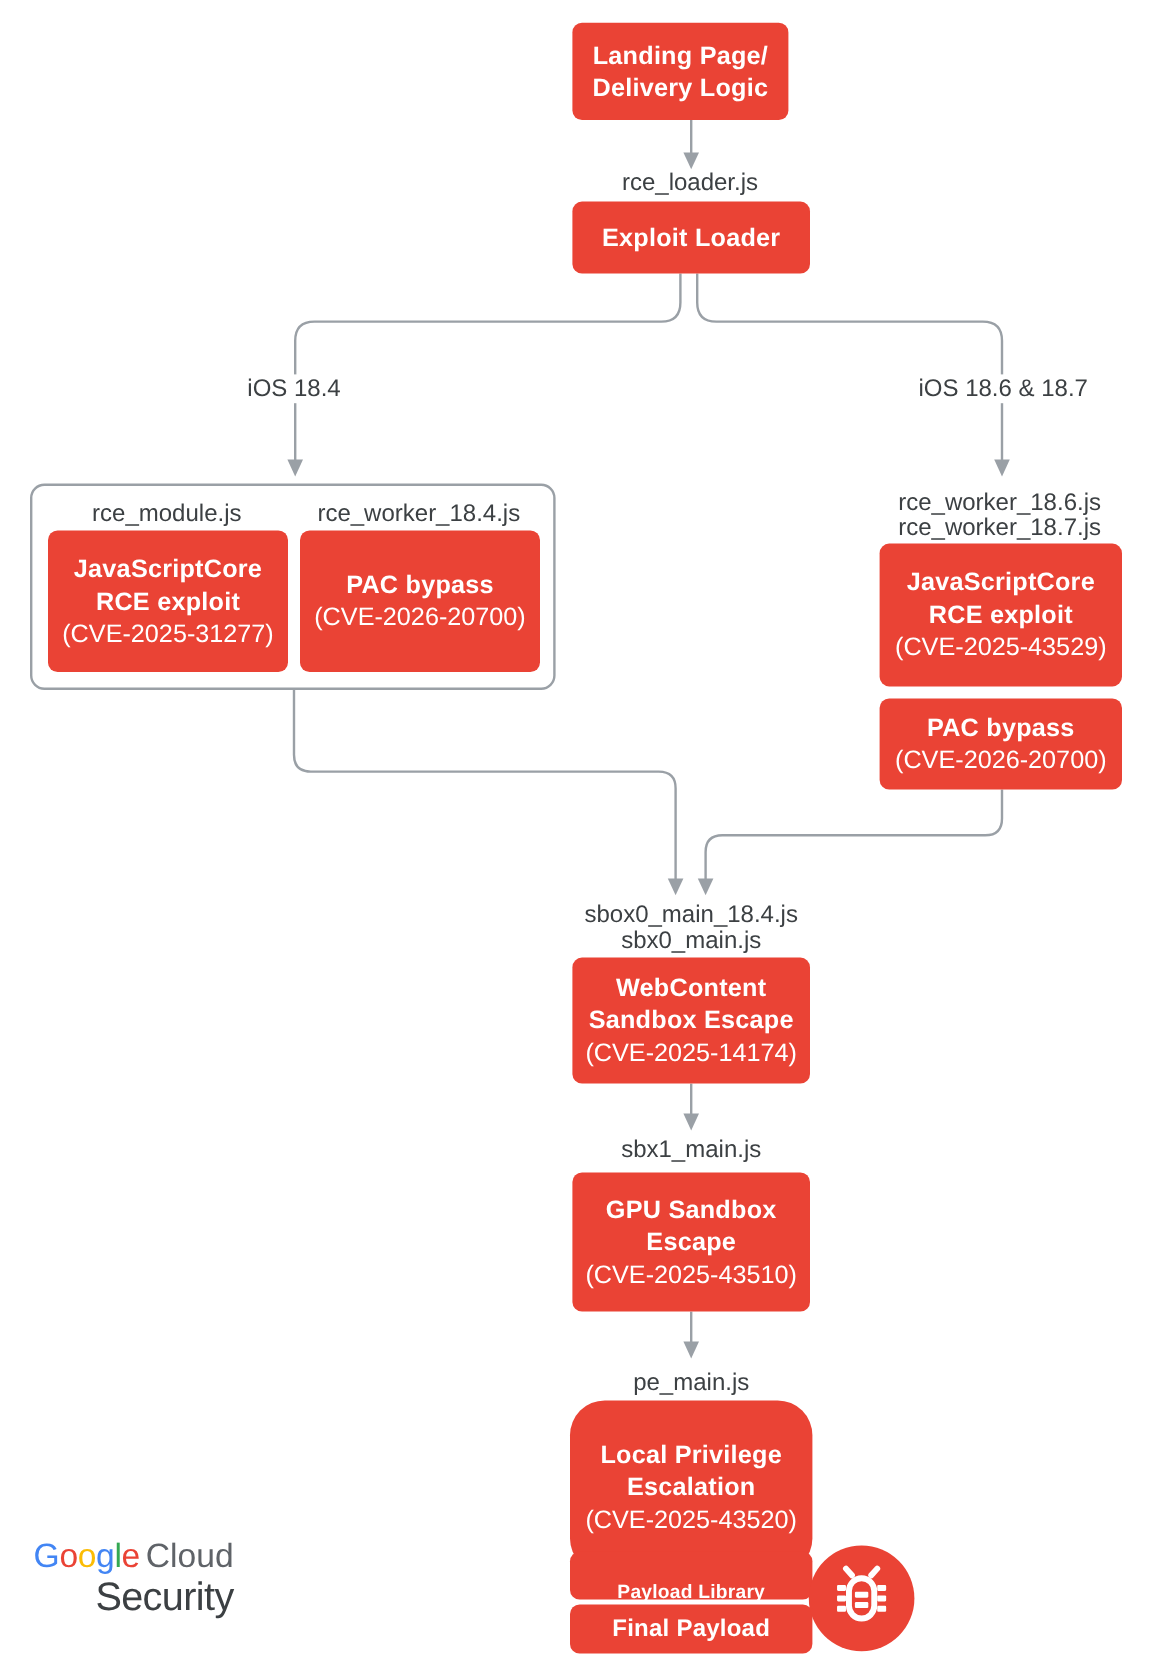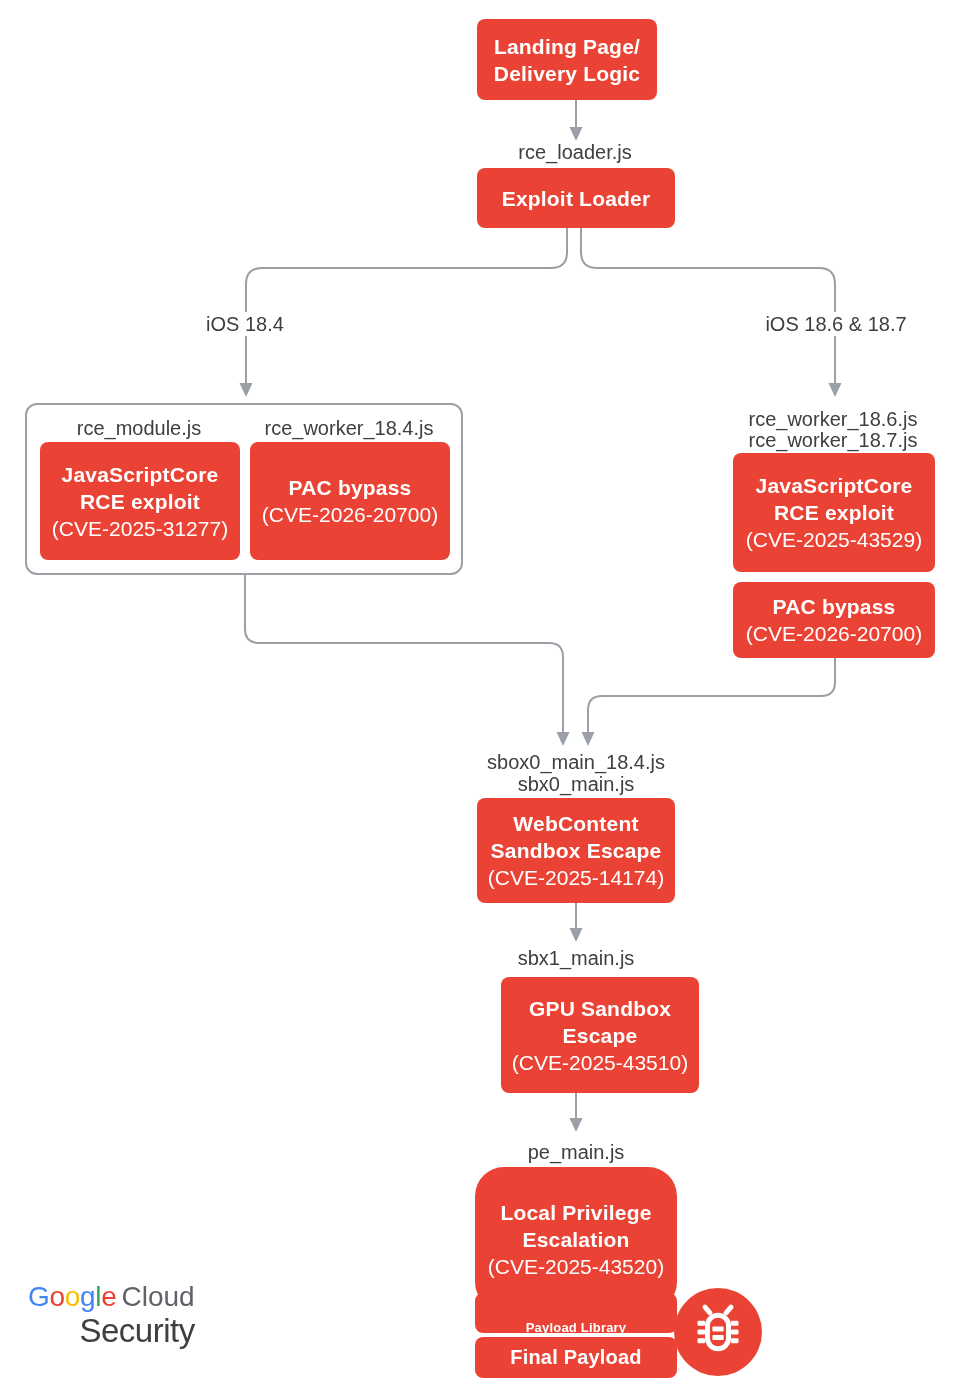--- a/index.html
+++ b/index.html
@@ -101,34 +101,34 @@
     <div class="t">PAC bypass</div>
     <div class="cve">(CVE-2026-20700)</div>
   </div>
 
   <div class="node" style="left:477px; top:798px; width:198px; height:105px;">
     <div class="t">WebContent</div>
     <div class="t">Sandbox Escape</div>
     <div class="cve">(CVE-2025-14174)</div>
   </div>
 
-  <div class="node" style="left:477px; top:977px; width:198px; height:116px;margin-left:24px;">
+  <div class="node" style="left:477px; top:977px; width:198px; height:116px;">
     <div class="t">GPU Sandbox</div>
     <div class="t">Escape</div>
     <div class="cve">(CVE-2025-43510)</div>
   </div>
 
   <div class="node" style="left:475px; top:1167px; width:202px; height:144px;border-radius:29px;">
     <div class="t">Local Privilege</div>
     <div class="t">Escalation</div>
     <div class="cve">(CVE-2025-43520)</div>
   </div>
 
   <div class="node" style="left:475px; top:1293px; width:202px; height:40px;">
-    <div class="t" style="font-size:13px;margin-top:28px;">Payload Library</div>
+    <div class="t" style="font-size:16px;margin-top:28px;">Payload Library</div>
   </div>
 
   <div class="node" style="left:475px; top:1337px; width:202px; height:41px;">
     <div class="t" style="font-size:20px;">Final Payload</div>
   </div>
 
   <div class="lbl" style="left:575px; top:152px;">rce_loader.js</div>
   <div class="lbl on-line" style="left:245px; top:324px;">iOS 18.4</div>
   <div class="lbl on-line" style="left:836px; top:324px;">iOS 18.6 &amp; 18.7</div>
   <div class="lbl" style="left:139px; top:428px;">rce_module.js</div>

